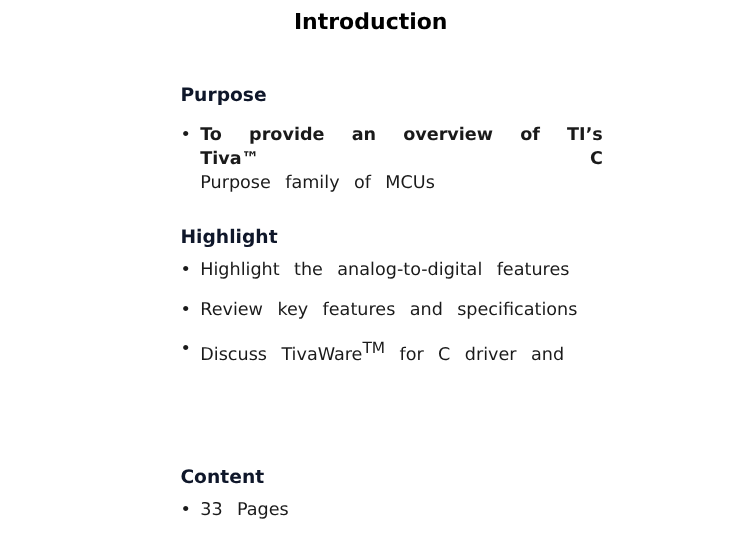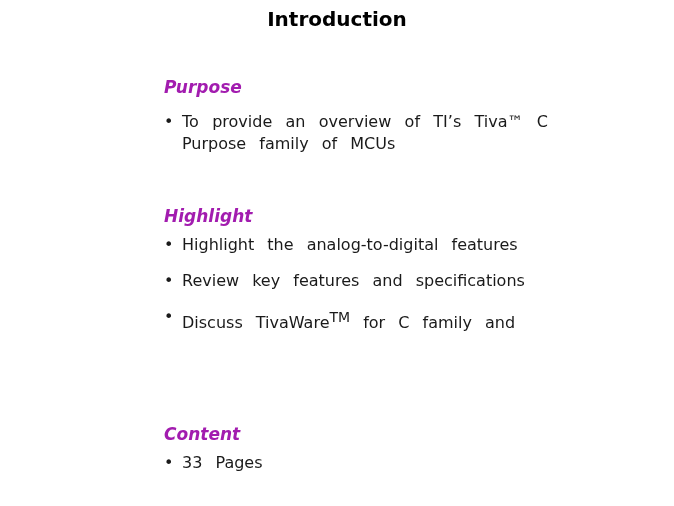--- a/index.html
+++ b/index.html
@@ -29,22 +29,21 @@
     width: 384px;
   }
   .sec-purpose    { top: 76px; }
   .sec-objectives { top: 205px; }
   .sec-content    { top: 423px; }
   .section-heading {
     margin: 0;
     font-size: 17px;
     font-weight: bold;
     line-height: 23px;
-    color: #a21caf;
-    font-style: italic;
+    color: #0f172a;
   }
   .bullet-list {
     list-style: none;
     margin: 6px 0 0 0;
     padding: 0;
   }
   .sec-purpose .bullet-list { margin-top: 12px; }
   .bullet-item {
     display: flex;
     font-size: 16px;
@@ -57,20 +56,21 @@
     flex: none;
     width: 18px;
     word-spacing: 0;
   }
   .bullet-text { flex: 1; }
   .line { display: block; }
   .line-justified {
     display: block;
     text-align: justify;
     text-align-last: justify;
+    font-weight: bold;
   }
   .sup-tm {
     font-size: 14px;
     vertical-align: 6px;
     word-spacing: normal;
     letter-spacing: 0;
   }
 </style>
 </head>
 <body>
@@ -99,21 +99,21 @@
         <span class="bullet-marker">•</span>
         <div class="bullet-text">Highlight the analog-to-digital features</div>
       </li>
       <li class="bullet-item">
         <span class="bullet-marker">•</span>
         <div class="bullet-text">Review key features and specifications</div>
       </li>
       <li class="bullet-item">
         <span class="bullet-marker">•</span>
         <div class="bullet-text">
-          <span class="line"><span>Discuss TivaWare</span><sup class="sup-tm">TM</sup><span> for C family and</span></span>
+          <span class="line"><span>Discuss TivaWare</span><sup class="sup-tm">TM</sup><span> for C driver and</span></span>
         </div>
       </li>
     </ul>
   </section>
 
   <section class="section sec-content">
     <h2 class="section-heading">Content</h2>
     <ul class="bullet-list">
       <li class="bullet-item">
         <span class="bullet-marker">•</span>

